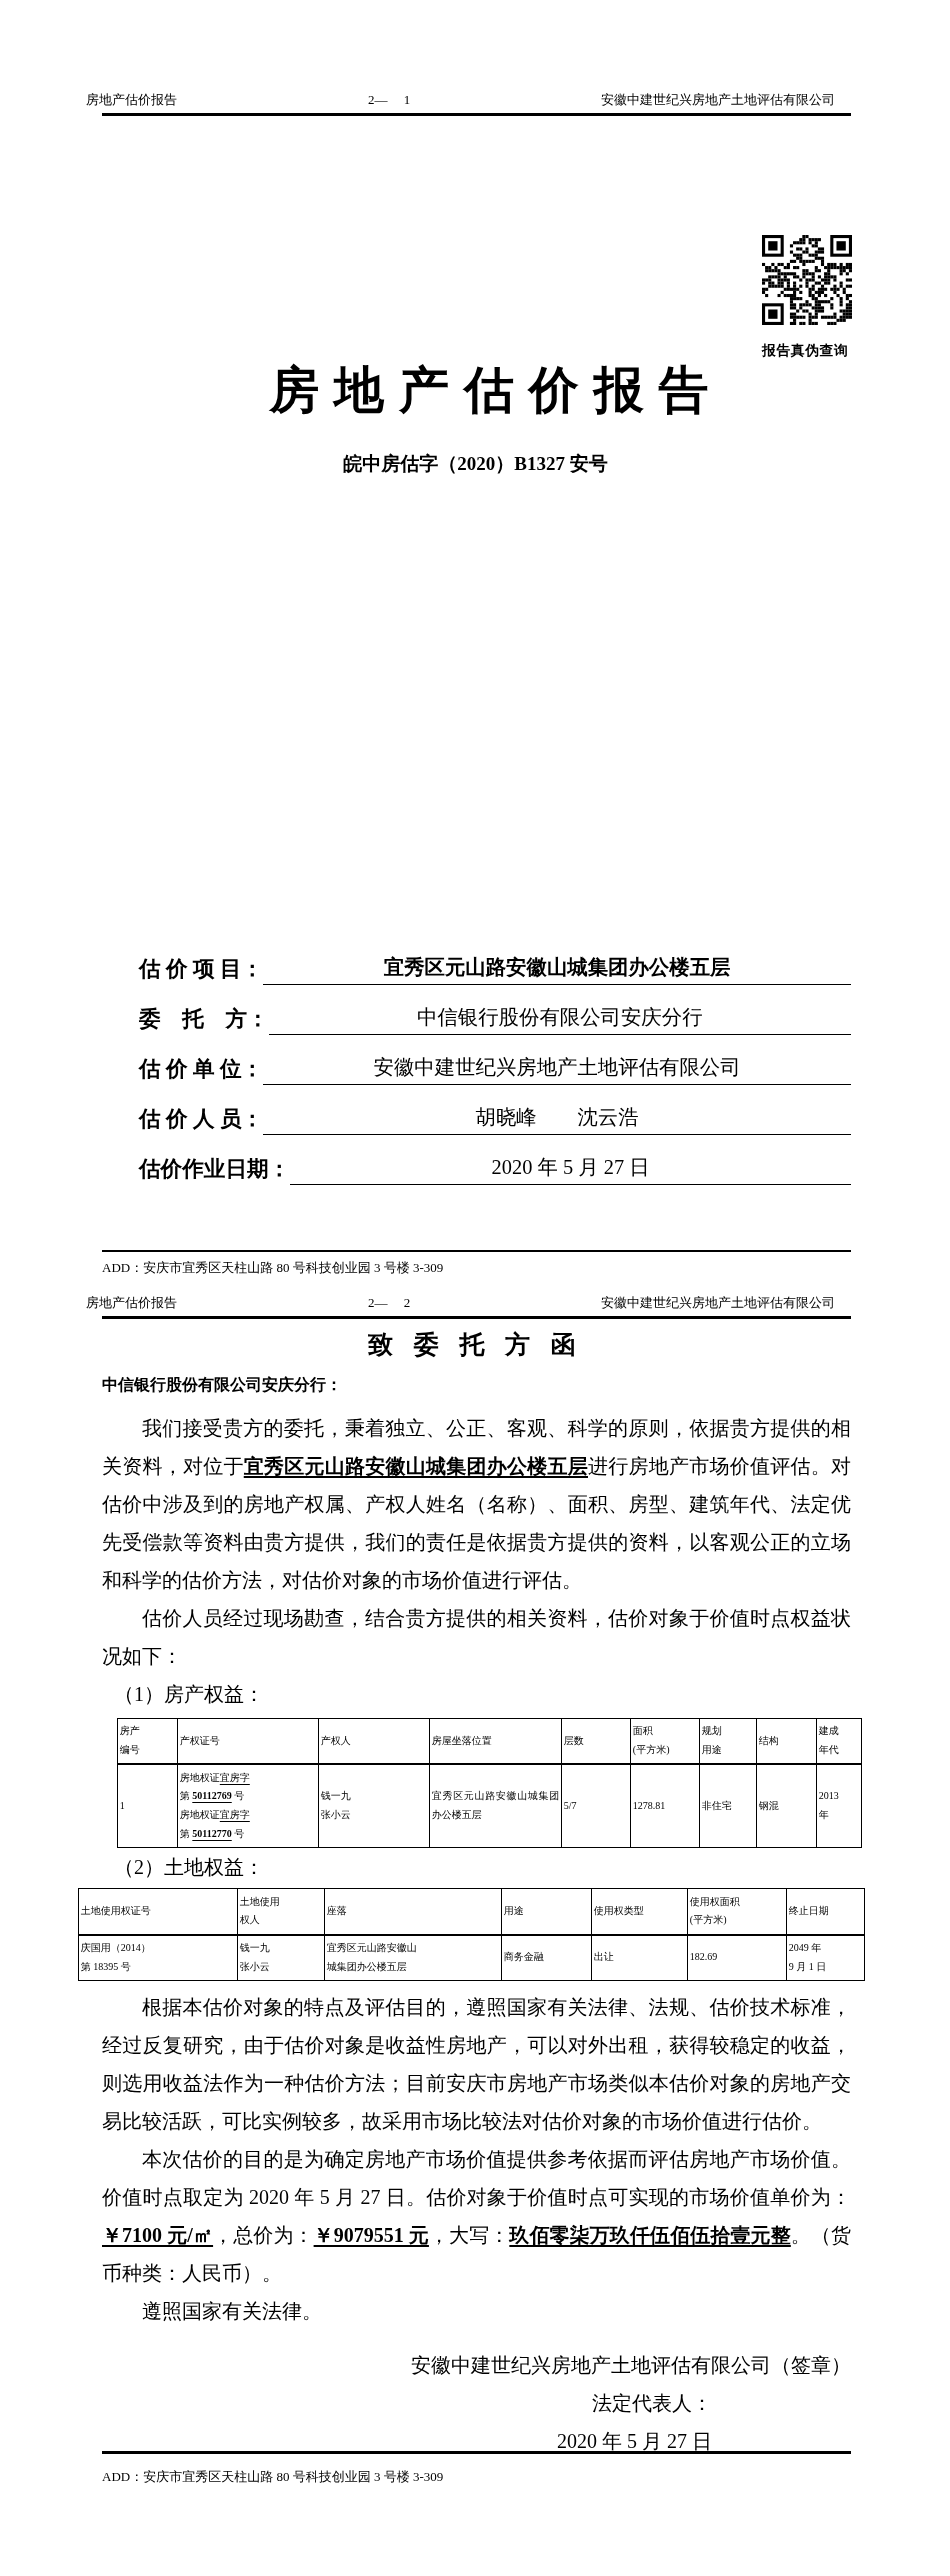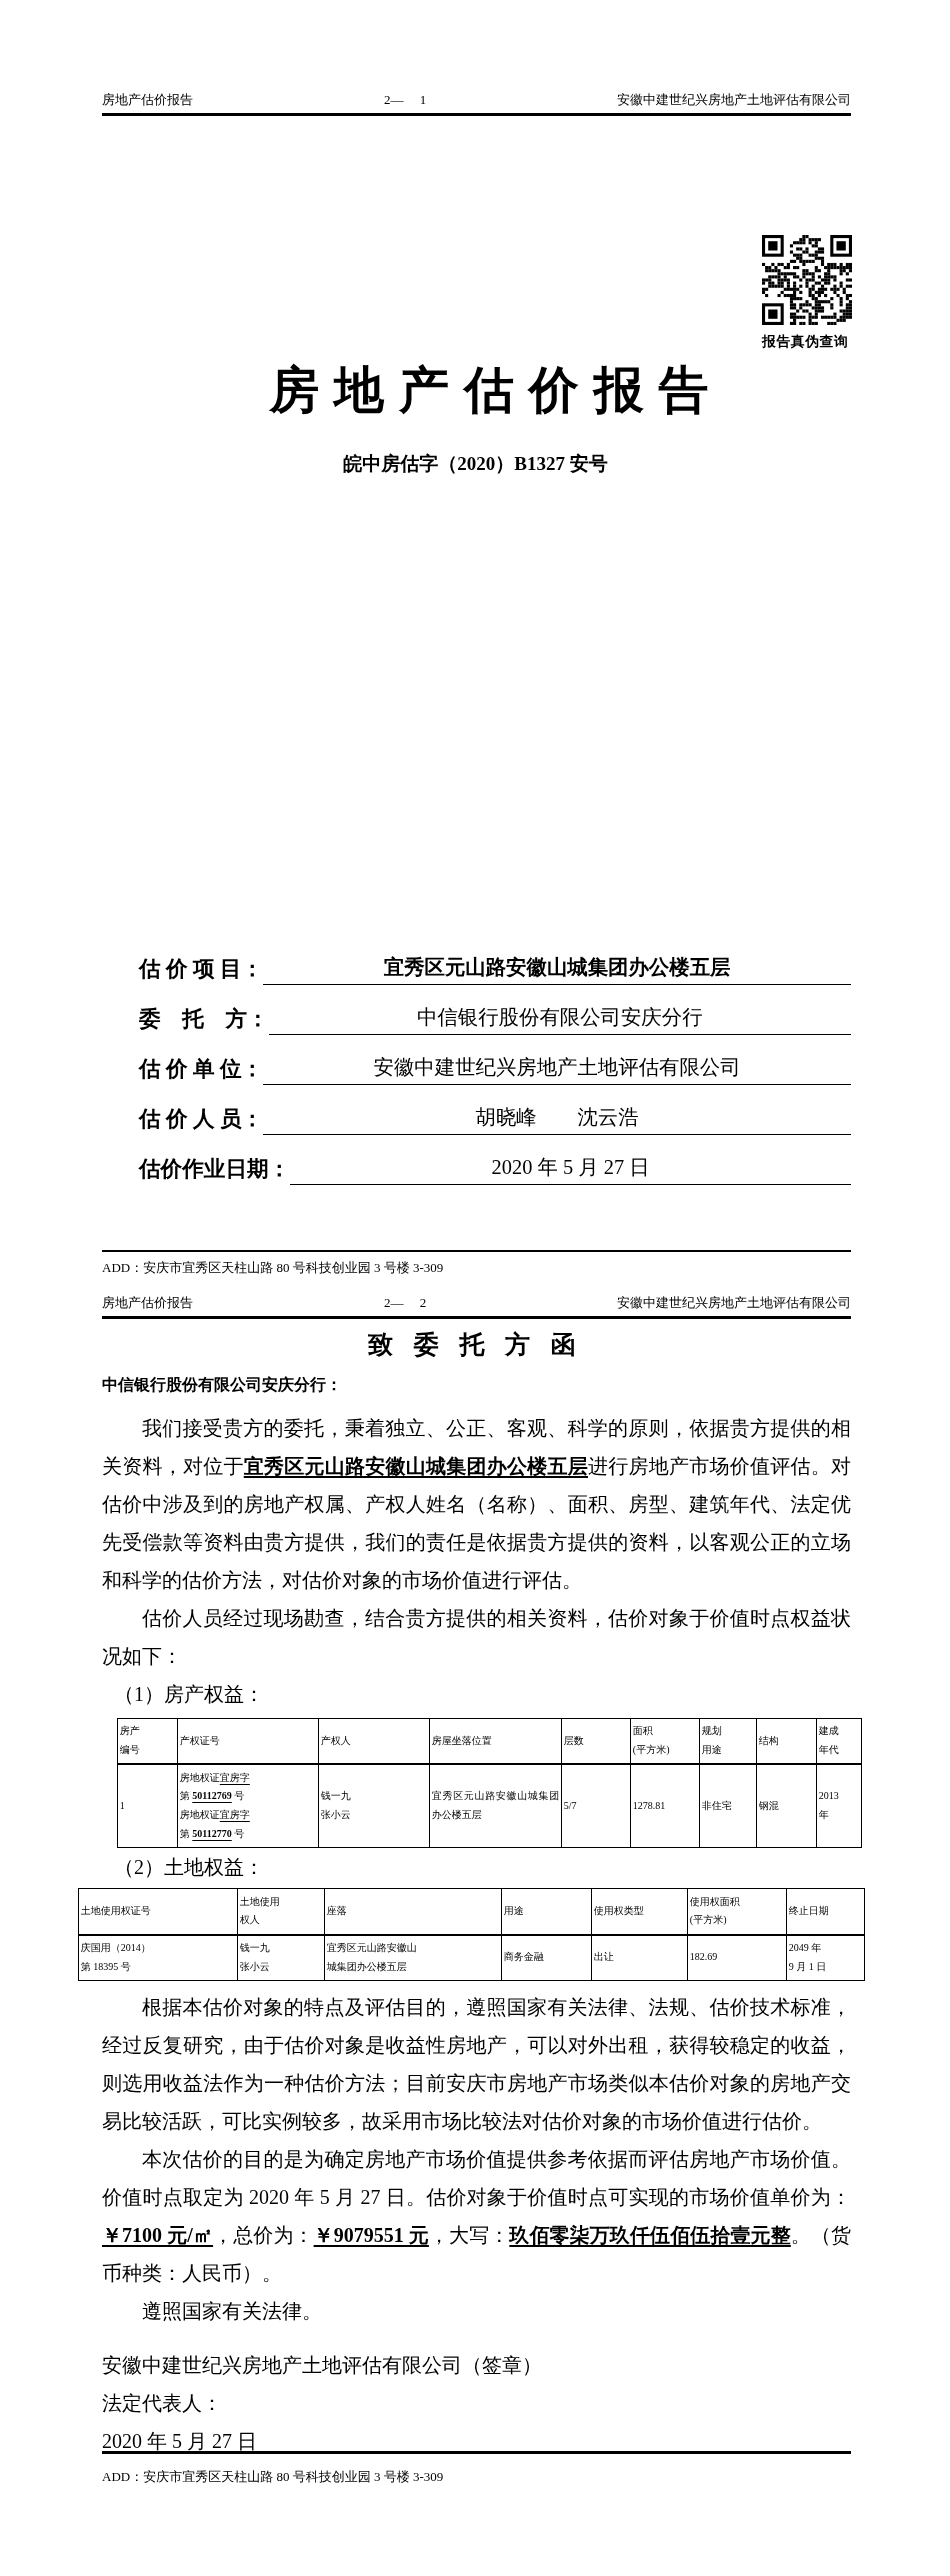--- a/index.html
+++ b/index.html
@@ -4,28 +4,28 @@
 <style>
   * { margin:0; padding:0; box-sizing:border-box; }
   html,body { background:#ffffff; }
   .page {
     position:relative; width:951px; height:2576px; margin:0 auto;
     background:#fff; color:#000;
     font-family:"Liberation Serif","DejaVu Serif",serif;
     overflow:hidden;
   }
   .pg-header {
-    position:absolute; left:102px; width:749px;
+    position:absolute; left:86px; width:749px;
     display:flex; justify-content:space-between; align-items:baseline;
     font-size:13px; white-space:pre;
   }
   .rule { position:absolute; left:102px; width:749px; height:3px; background:#000; }
   .qr-wrap { position:absolute; left:762px; top:235px; width:90px; }
   .qr-box { width:90px; height:90px; }
-  .qr-caption { margin-top:6px; font-size:13.8px; font-weight:bold; letter-spacing:0.6px; white-space:nowrap; }
+  .qr-caption { margin-top:15px; font-size:13.8px; font-weight:bold; letter-spacing:0.6px; white-space:nowrap; }
   .doc-title {
     position:absolute; top:357px; left:0; width:100%; text-align:center;
     font-size:50px; font-weight:bold; white-space:pre; letter-spacing:1.2px;padding-left:28px;
   }
   .report-no {
     position:absolute; top:451px; left:0; width:100%; text-align:center;
     font-size:19px; font-weight:bold;
   }
   .fields { position:absolute; top:944px; left:139px; width:712px; }
   .f-row { display:flex; align-items:center; height:50px; }
@@ -48,21 +48,21 @@
   .para { text-indent:2em; }
   .sec-h { padding-left:12px; }
   .u  { text-decoration:underline; text-underline-offset:3px; }
   .bu { font-weight:bold; text-decoration:underline; text-underline-offset:3px; }
   table { border-collapse:collapse; table-layout:fixed; font-size:10px; line-height:18.6px; text-indent:0; }
   th,td { border:1.2px solid #000; vertical-align:middle; padding:3.6px 1.8px; font-weight:normal; }
   thead th { border-bottom:2.4px solid #000; }
   .t-prop { width:743px; margin:4.8px 0 0 15px; }
   .t-land { width:785px; margin:2.4px 0 7.2px -24px; }
   .pre { white-space:pre-line; }
-  .sig { text-align:left; margin-top:15.6px; }
+  .sig { text-align:right; margin-top:15.6px; }
   .sig-rep, .sig-date { padding-right:139px; }
 </style>
 </head>
 <body>
 
 <div class="page">
 
   <div class="pg-header" style="top:91px;">
     <span>房地产估价报告</span>
     <span>2—　 1</span>

